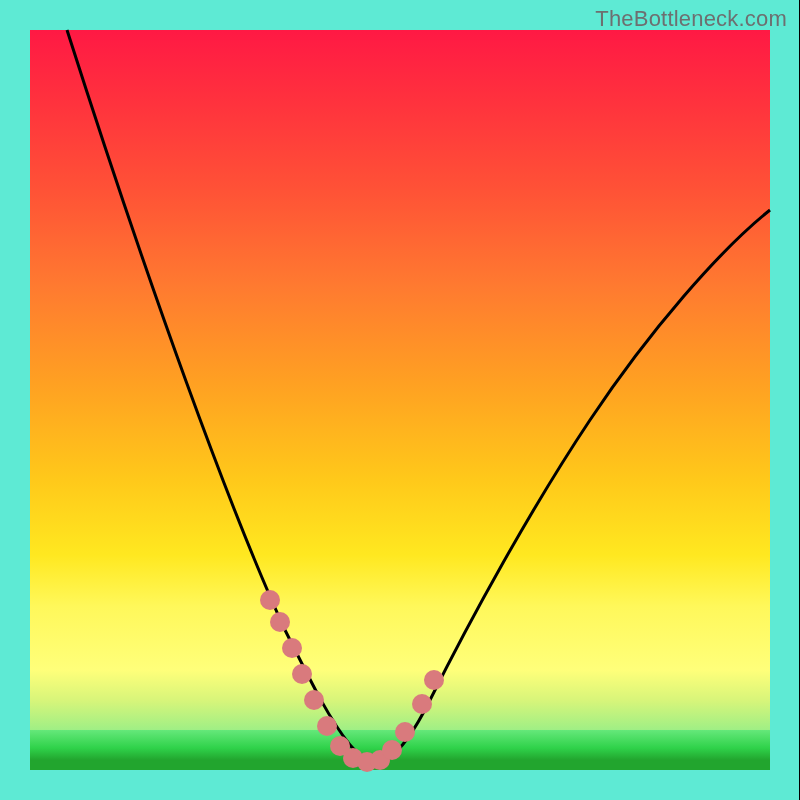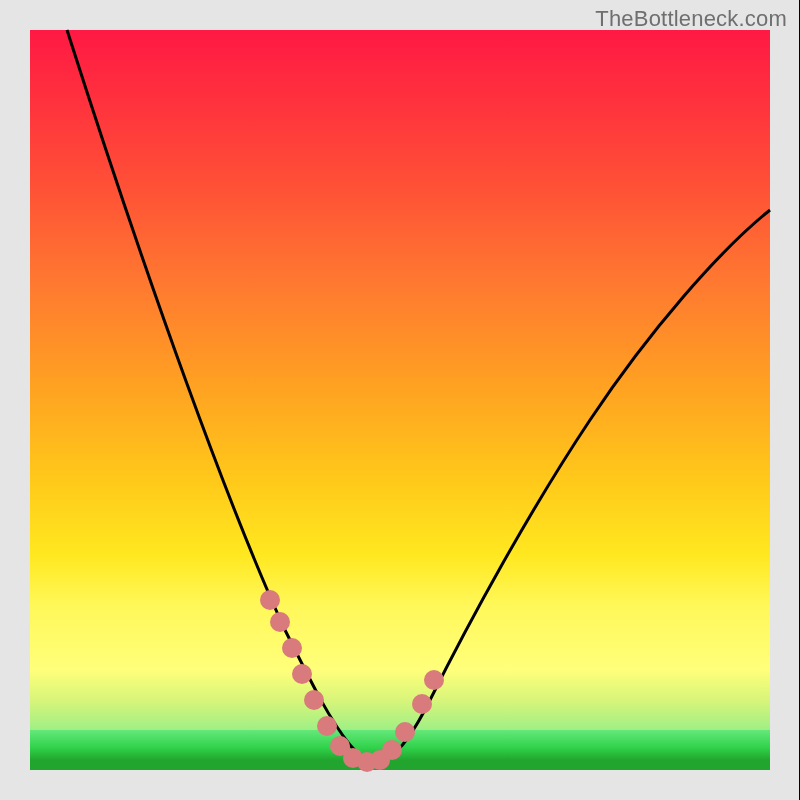--- a/index.html
+++ b/index.html
@@ -8,21 +8,21 @@
     width: 800px;
     height: 800px;
     background: #000;
     font-family: Arial, Helvetica, sans-serif;
     overflow: hidden;
   }
   .stage {
     position: relative;
     width: 799px;
     height: 800px;
-    background: #e5e5e5;
+    background: #5eead4;
   }
   .plot-area {
     position: absolute;
     left: 30px;
     top: 30px;
     width: 740px;
     height: 740px;
     
     background:
       

